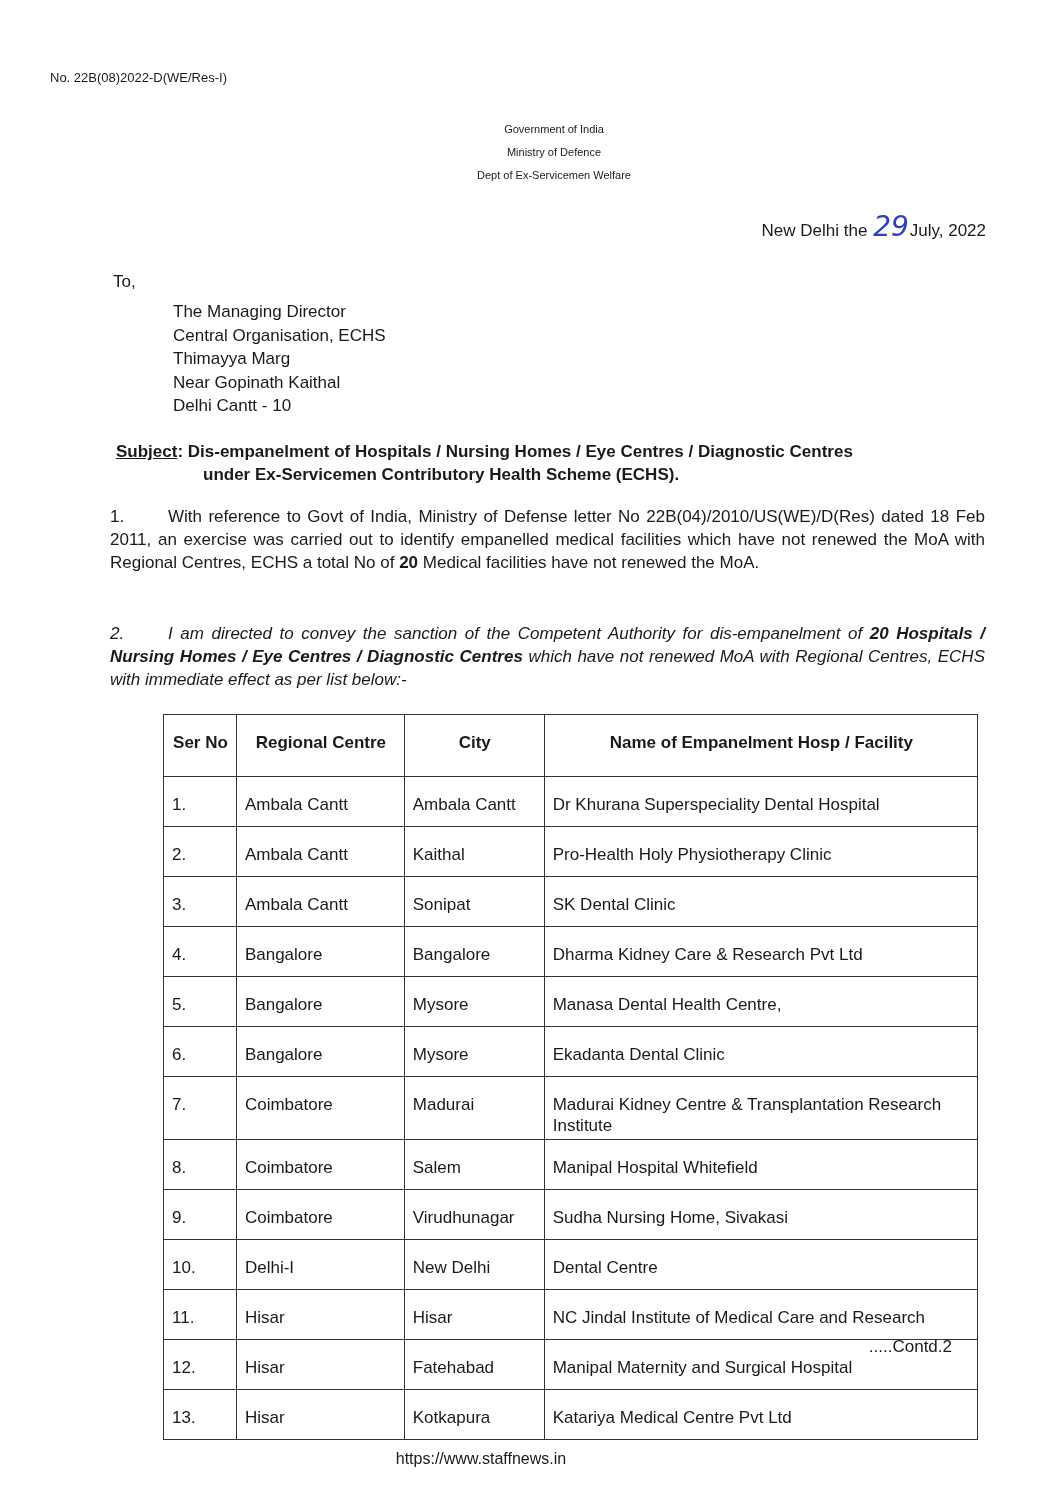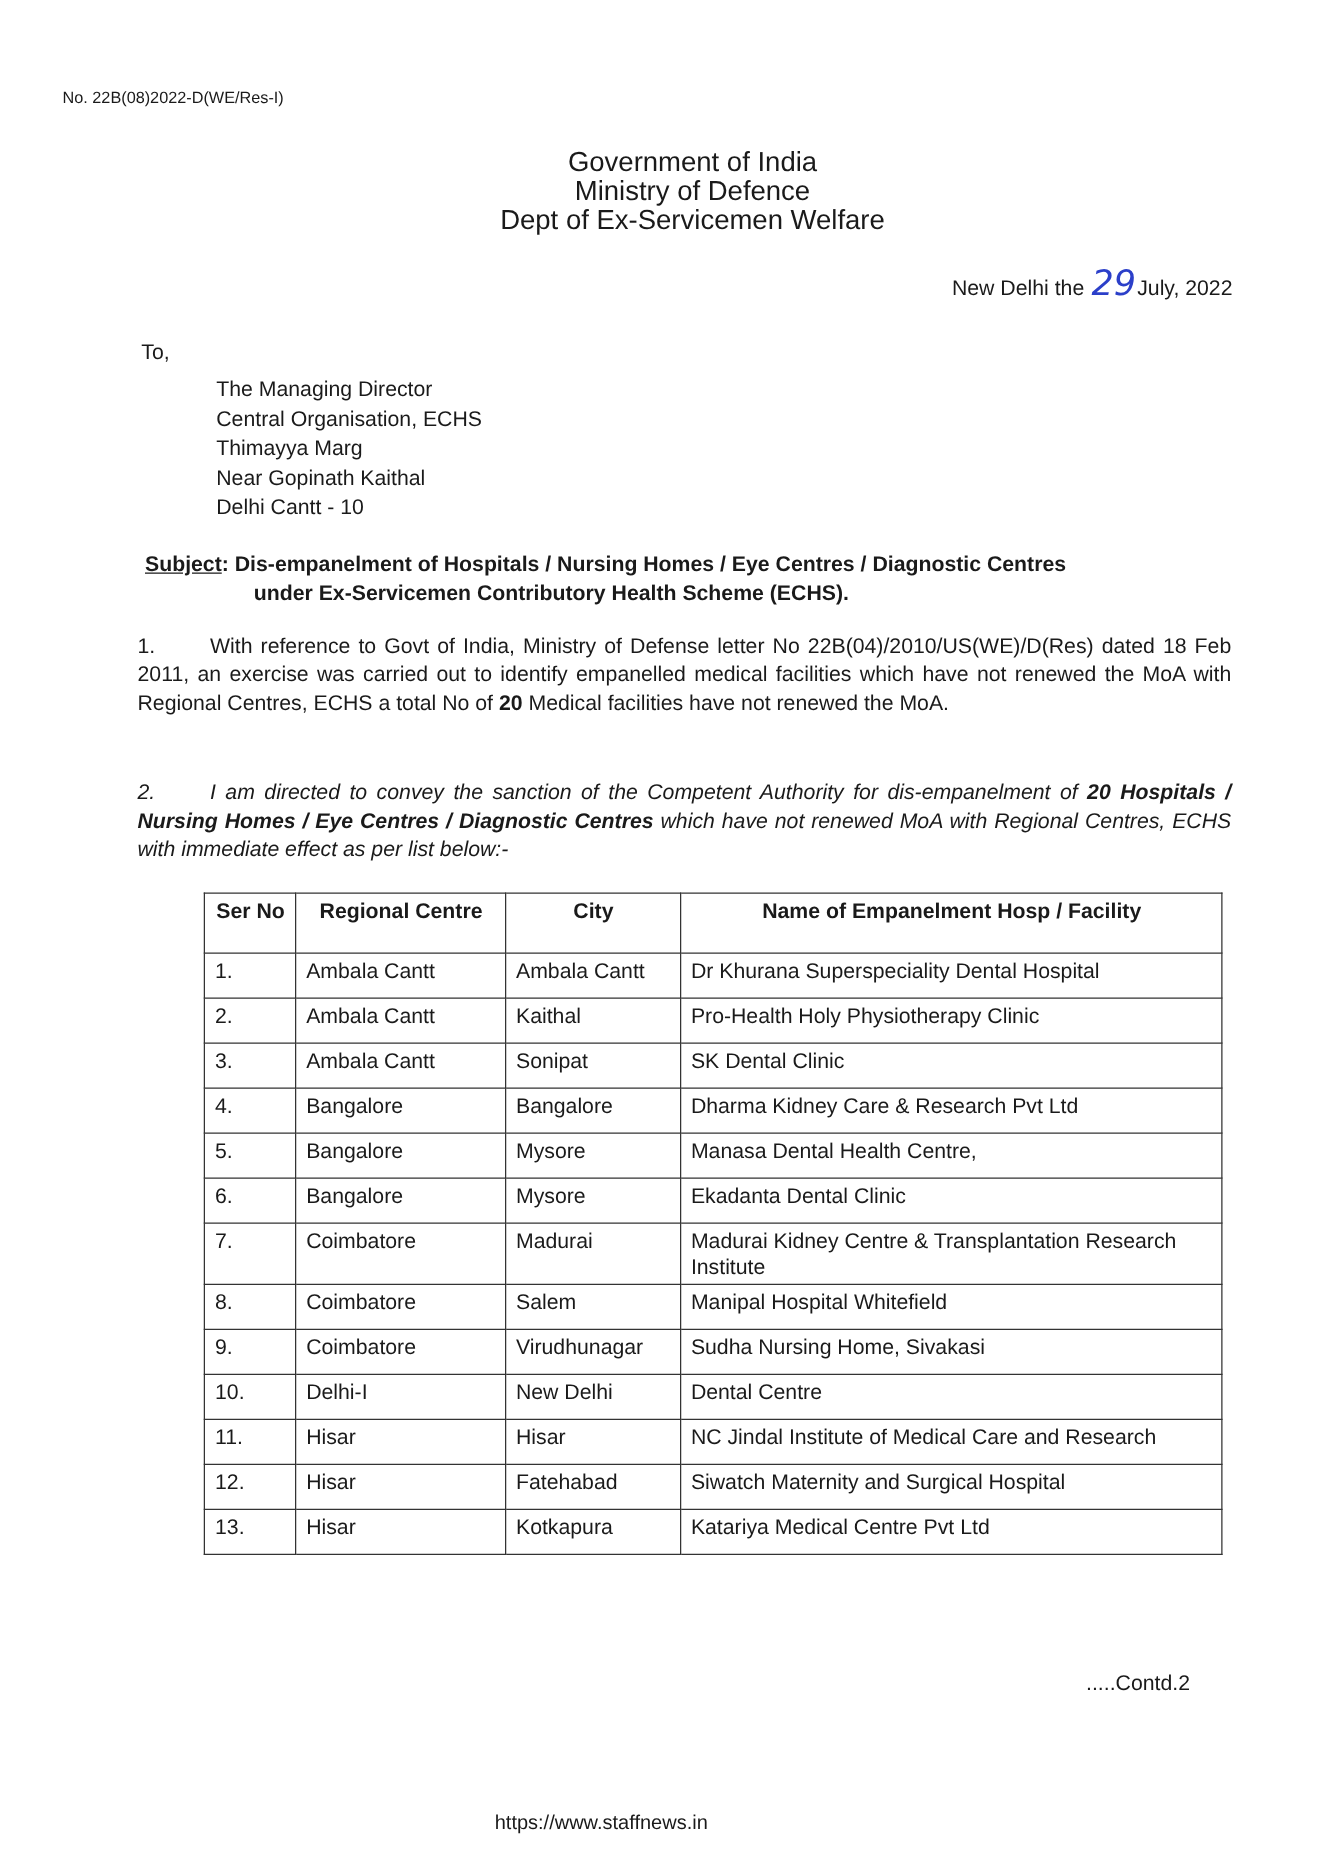--- a/index.html
+++ b/index.html
@@ -2,38 +2,38 @@
 <html><head>
 <meta charset="utf-8">
 <style>
   html, body { margin: 0; padding: 0; background: #ffffff; }
   body {
     width: 1058px; height: 1496px; position: relative; overflow: hidden;
     font-family: "Liberation Sans", sans-serif; color: #1a1a1a;
   }
   .abs { position: absolute; }
   .ref-no { left: 0; width: 892px; top: 70px; text-align: left; font-size: 13px; padding-left: 50px; box-sizing: border-box; }
-  .header-block { left: 0; width: 1058px; top: 118px; text-align: center; font-size: 22px; line-height: 23px; padding-left: 50px; box-sizing: border-box; }
+  .header-block { left: 0; width: 1058px; top: 118px; text-align: center; font-size: 11px; line-height: 23px; padding-left: 50px; box-sizing: border-box; }
   .dateline { right: 72px; top: 210px; font-size: 17px; }
   .dateline .day { font-family: "DejaVu Sans", sans-serif; color: #2b3fc9; font-size: 28px; font-style: italic; margin: 0 1px; }
   .to-label { left: 113px; top: 272px; font-size: 17px; }
   .address { left: 173px; top: 300px; font-size: 17px; line-height: 23.5px; }
   .subject { left: 116px; top: 440px; width: 870px; font-size: 17px; font-weight: bold; line-height: 23px; font-stretch: condensed; }
   .subject .lbl { text-decoration: underline; }
   .subject .line2 { display: block; padding-left: 87px; }
   .para { left: 110px; width: 875px; font-size: 17px; line-height: 23px; text-align: justify; }
   .para1 { top: 505px; }
   .para2 { top: 622px; font-style: italic; }
   .para .num { display: inline-block; width: 58px; }
   table.list {
     position: absolute; left: 163px; top: 714px; width: 815px;
     border-collapse: collapse; font-size: 17px;
   }
   table.list th, table.list td {
-    border: 1.3px solid #333; vertical-align: top; padding: 3px 7px 3px 8px; line-height: 21px;
+    border: 1.3px solid #333; vertical-align: top; padding: 17px 7px 3px 8px; line-height: 21px;
   }
   table.list th { font-weight: bold; text-align: center; height: 41px; }
   table.list td { height: 29px; }
   col.c1 { width: 73px; } col.c2 { width: 168px; } col.c3 { width: 140px; } col.c4 { width: 434px; }
   .contd { right: 106px; top: 1337px; font-size: 17px; }
   .footer-url { left: 0; width: 962px; top: 1450px; text-align: center; font-size: 16px; }
 </style>
 </head>
 <body>
 
@@ -149,21 +149,21 @@
     <tr>
         <td>11.</td>
         <td>Hisar</td>
         <td>Hisar</td>
         <td>NC Jindal Institute of Medical Care and Research</td>
       </tr>
     <tr>
         <td>12.</td>
         <td>Hisar</td>
         <td>Fatehabad</td>
-        <td>Siwatch Maternity and Surgical Hospital</td>
+        <td>Manipal Maternity and Surgical Hospital</td>
       </tr>
     <tr>
         <td>13.</td>
         <td>Hisar</td>
         <td>Kotkapura</td>
         <td>Katariya Medical Centre Pvt Ltd</td>
       </tr>
   </tbody>
 </table>
 

